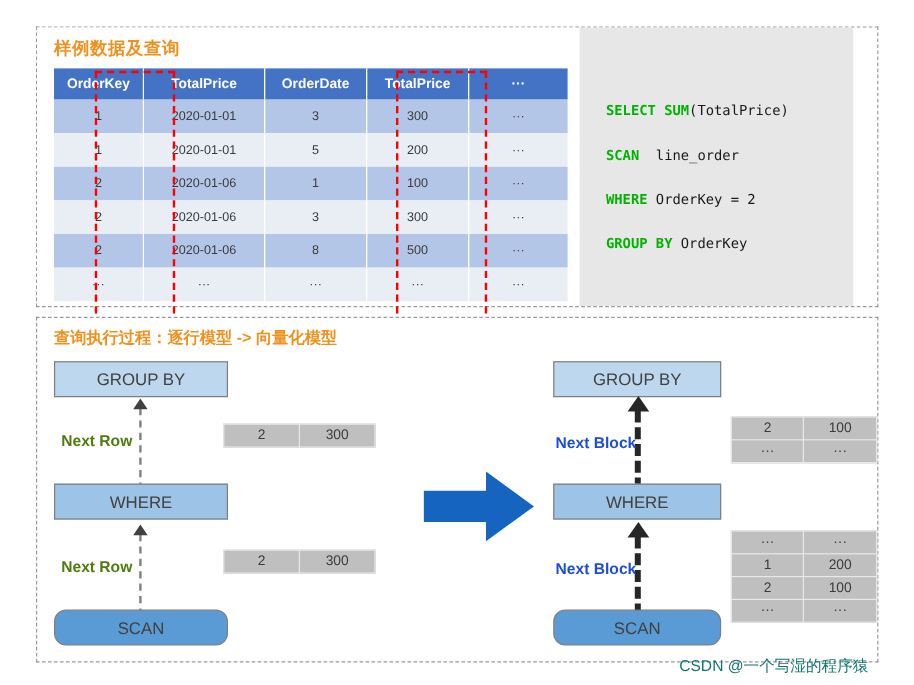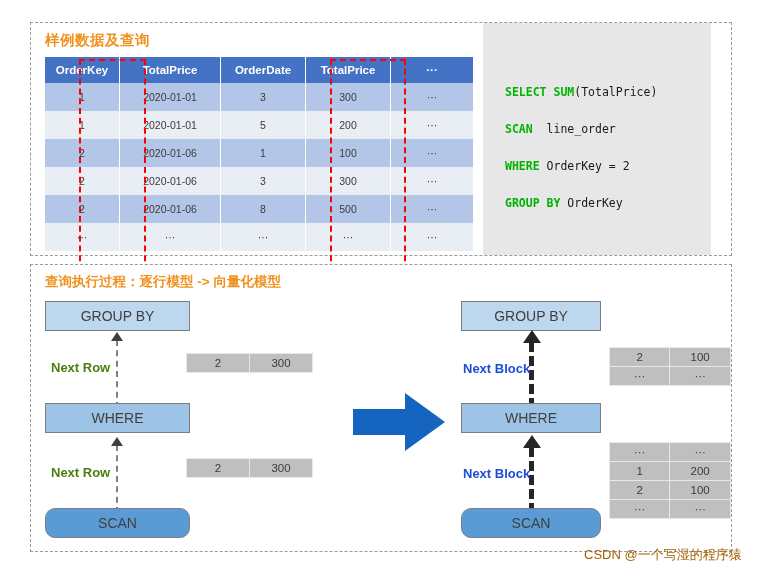--- a/index.html
+++ b/index.html
@@ -212,23 +212,23 @@
   
   #big-arrow {
     position: absolute;
     left: 322px; top: 126px;
     width: 92px; height: 62px;
   }
 
   
   #watermark {
     position: absolute;
-    left: 584px; top: 546px;
+    left: 566px; top: 546px;
     font-size: 13px;
-    color: #a16207;
+    color: #0f766e;
     white-space: nowrap;
   }
 </style>
 </head>
 <body>
 
 <div id="canvas">
 
   <div id="top-panel">
 

